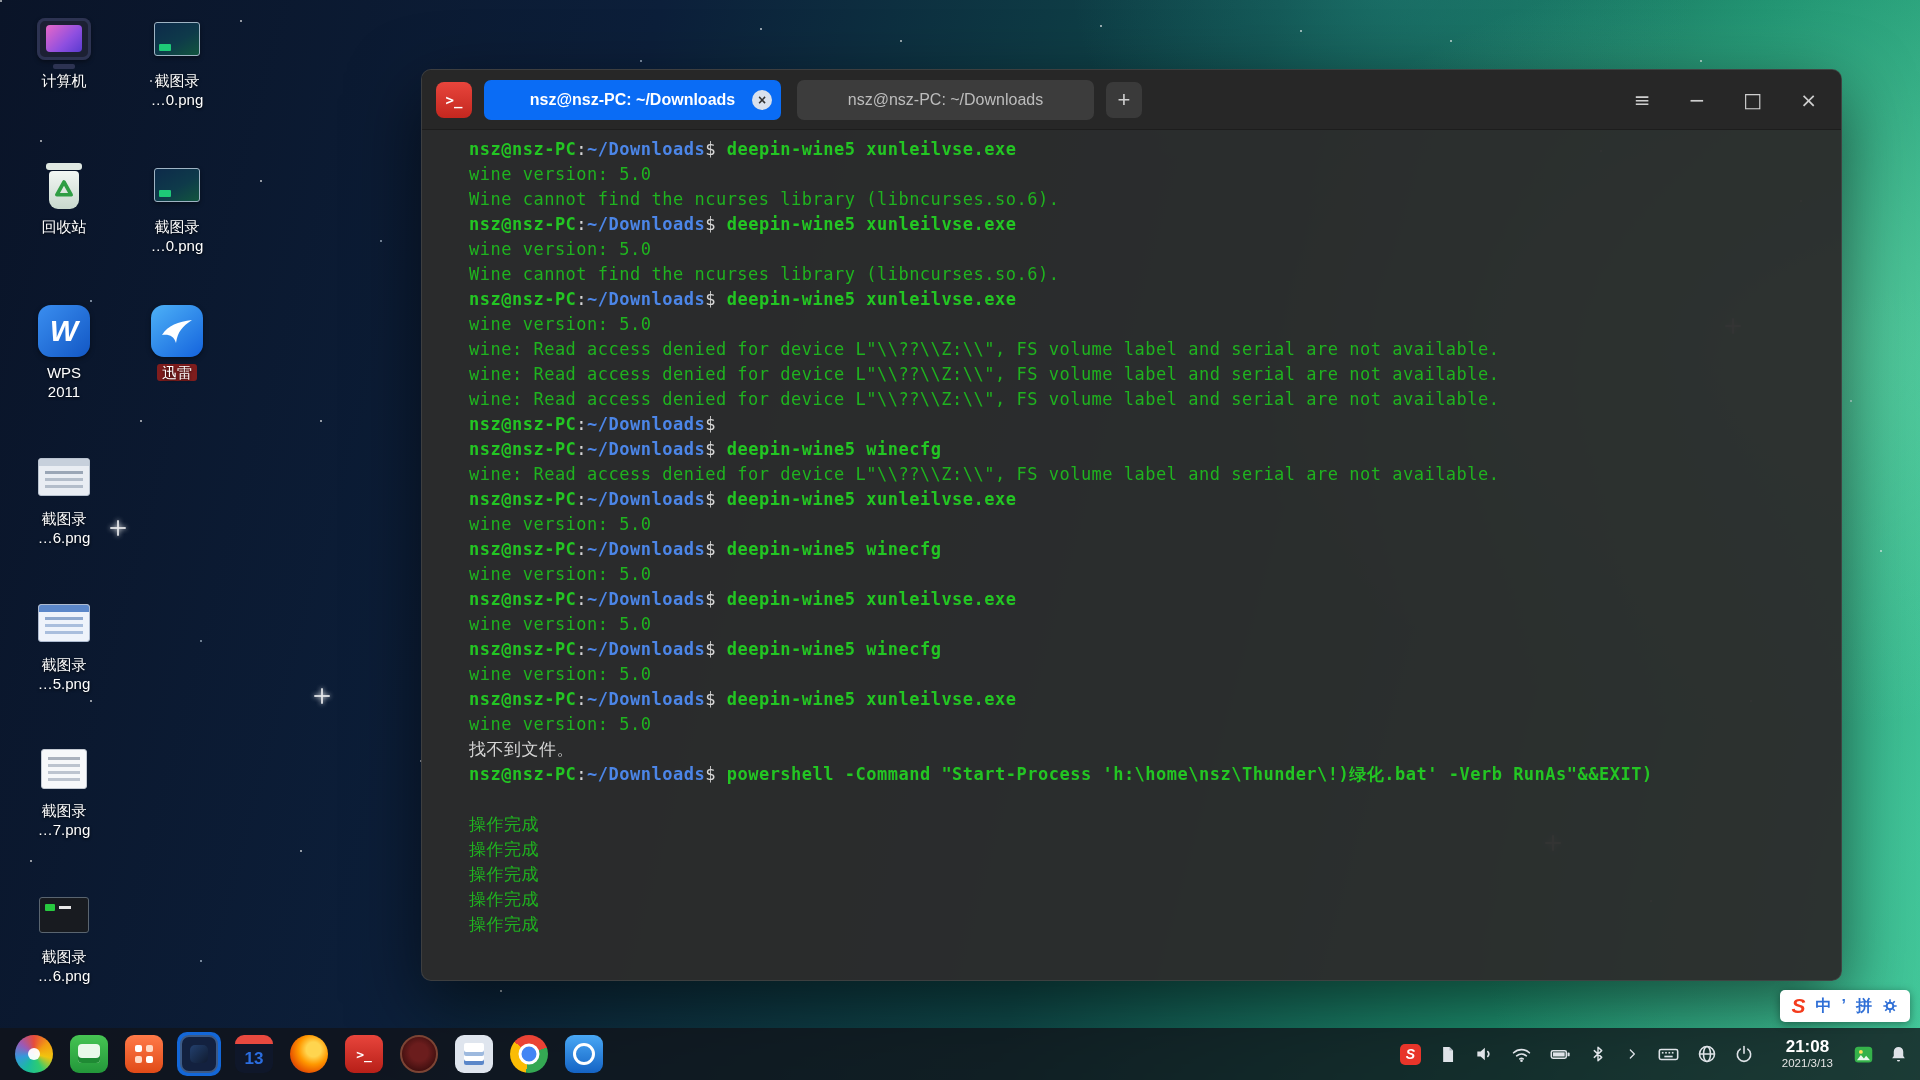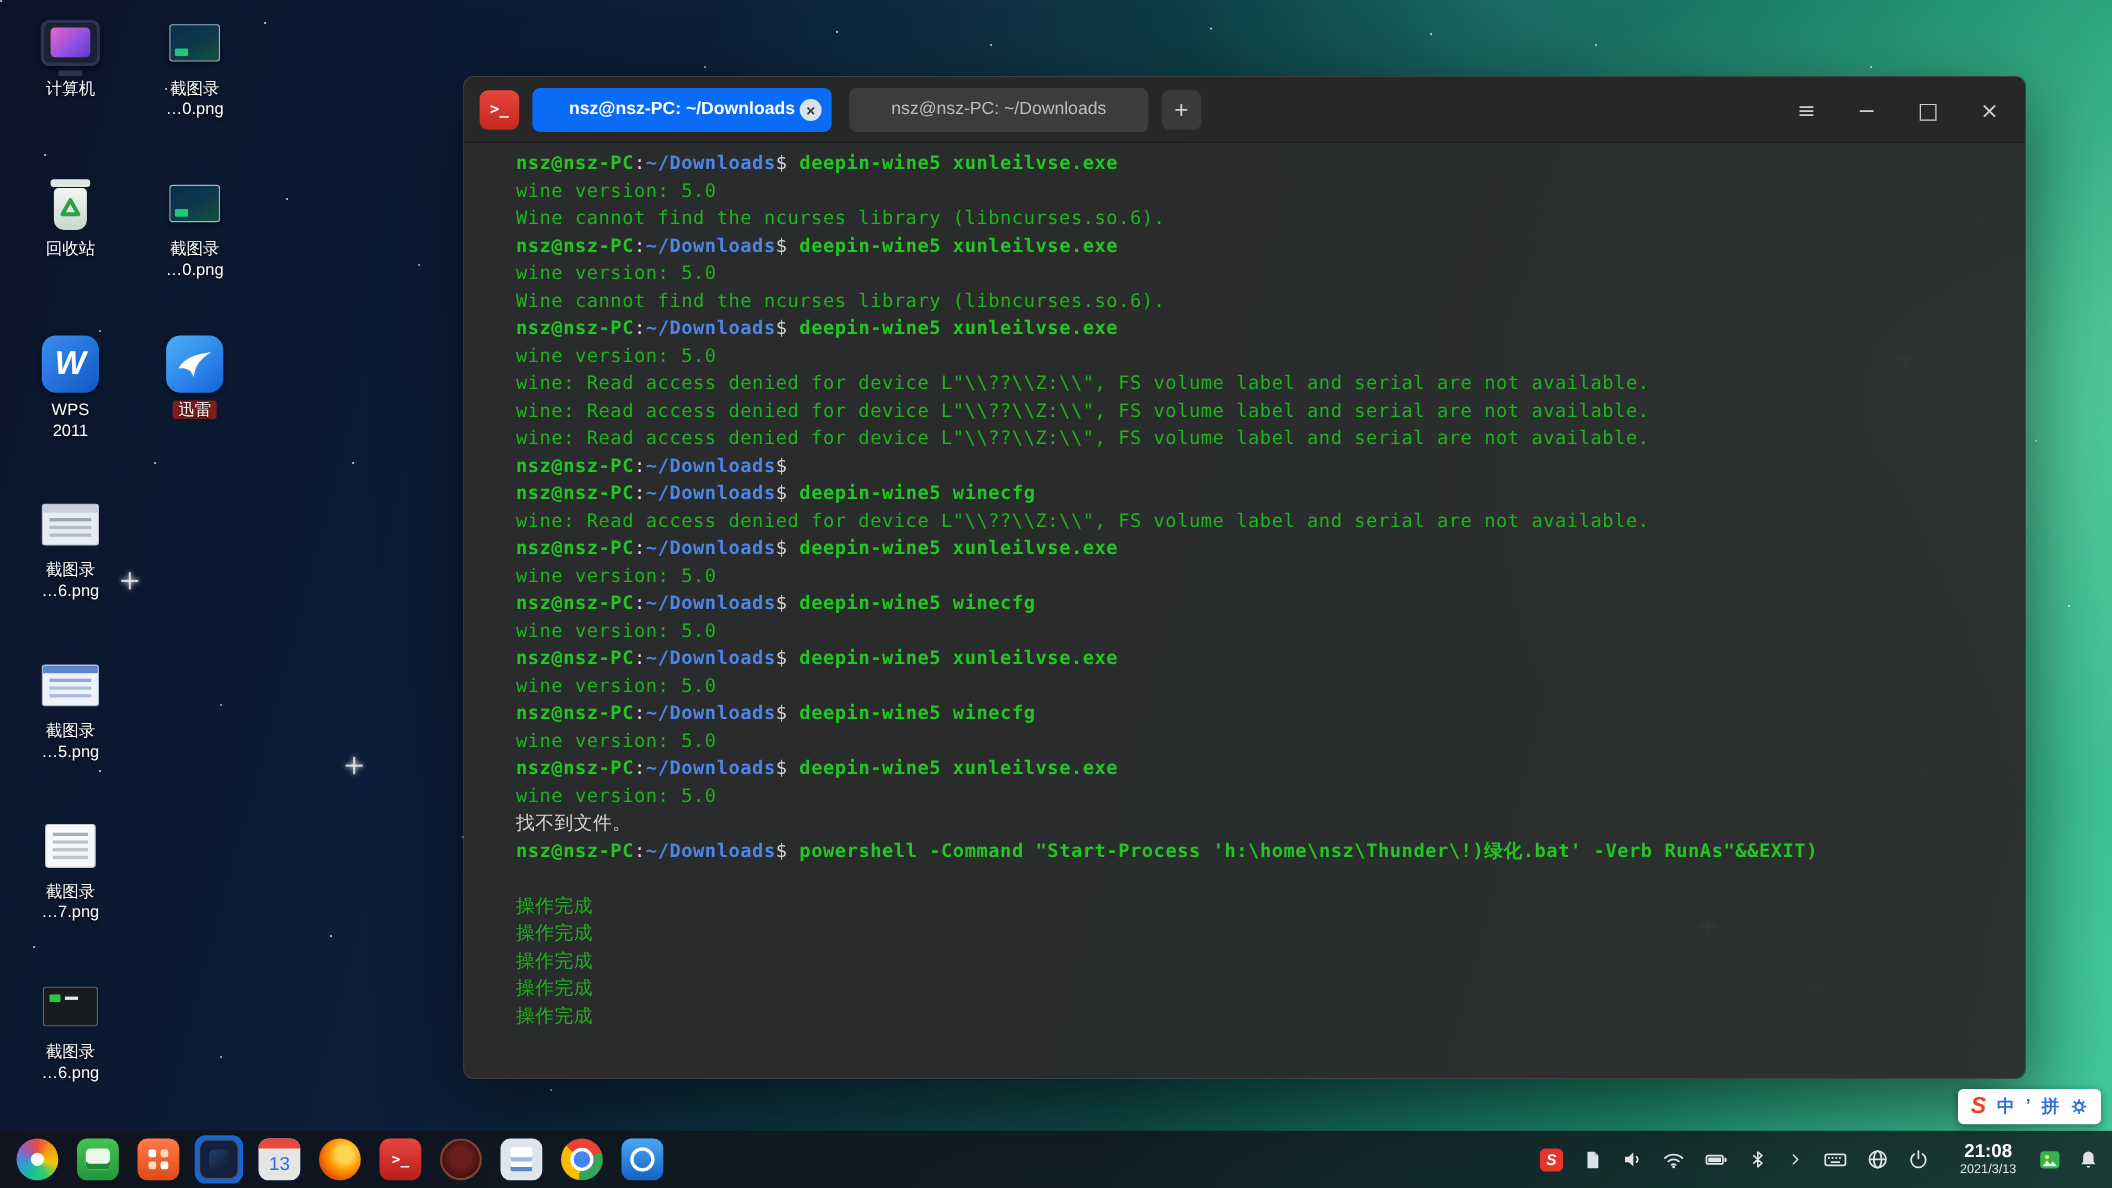--- a/index.html
+++ b/index.html
@@ -82,21 +82,21 @@
   
   .terminal-window { position:absolute; left:421px; top:69px; width:1421px; height:912px;
     border-radius:10px; overflow:hidden; box-shadow:0 24px 70px rgba(0,0,0,.55);
     border:1px solid rgba(255,255,255,.09); background:rgba(44,44,44,.96); }
   .titlebar { height:60px; background:#272727; display:flex; align-items:center; padding:0 14px; gap:12px;
     border-bottom:1px solid #1d1d1d; }
   .app-icon { width:36px; height:36px; background:linear-gradient(#e8453c,#c4271f); border-radius:8px; flex:0 0 auto;
     display:flex; align-items:center; justify-content:center; color:#fff; font-family:"DejaVu Sans Mono",monospace;
     font-weight:bold; font-size:14px; }
   .tab-bar { display:flex; gap:16px; align-items:center; }
-  .ttab { height:40px; width:272px; border-radius:7px; background:#3c3c3c; color:#bdbdbd; font-size:16px;
+  .ttab { height:40px; width:297px; border-radius:7px; background:#3c3c3c; color:#bdbdbd; font-size:16px;
     display:flex; align-items:center; justify-content:center; position:relative; cursor:pointer; }
   .ttab.active { background:#0a6cf5; color:#fff; font-weight:bold; }
   .tab-close { position:absolute; right:9px; top:50%; transform:translateY(-50%); width:20px; height:20px;
     border-radius:50%; background:rgba(235,235,235,.92); color:#333; font-size:14px; line-height:20px; text-align:center; }
   .new-tab { width:36px; height:36px; border:none; background:#3a3a3a; border-radius:7px; color:#cfcfcf;
     font-size:22px; line-height:34px; cursor:pointer; }
   .win-controls { margin-left:auto; display:flex; gap:38px; align-items:center; padding-right:10px; }
   .wc { color:#cfcfcf; font-size:20px; cursor:pointer; font-family:"DejaVu Sans",sans-serif; }
 
   .term-body { padding:7px 10px 0 5px; font-family:"DejaVu Sans Mono",monospace; font-size:17px;
@@ -130,22 +130,22 @@
   .dk-launcher::after { content:""; position:absolute; left:50%; top:50%; width:12px; height:12px;
     transform:translate(-50%,-50%); background:rgba(255,255,255,.95); border-radius:50%; }
   .dk-greenapp { background:linear-gradient(#46c453,#23973a); }
   .dk-greenapp::after { content:""; position:absolute; inset:9px 8px 10px; background:#eaf8ea; border-radius:4px;
     box-shadow:inset 0 -5px 0 #1f8a34; }
   .dk-store { background:linear-gradient(#ff7a49,#e04a17); }
   .dk-store::after { content:""; position:absolute; left:10px; top:10px; width:7px; height:7px; background:#fff; border-radius:2px;
     box-shadow:11px 0 0 #ffd9c4, 0 11px 0 #ffd9c4, 11px 11px 0 #fff; }
   .dk-darkapp { background:#13213f; border:2px solid #3c5a86; }
   .dk-darkapp::after { content:""; position:absolute; inset:8px; background:linear-gradient(135deg,#23406e,#101b30); border-radius:5px; }
-  .dk-calendar { background:#e5e5e5; display:flex; align-items:flex-end; justify-content:center;
-    color:#2b6de0; font-weight:normal; font-size:17px; padding-bottom:4px; }
+  .dk-calendar { background:#0f172a; display:flex; align-items:flex-end; justify-content:center;
+    color:#2b6de0; font-weight:bold; font-size:17px; padding-bottom:4px; }
   .dk-calendar::before { content:""; position:absolute; top:0; left:0; right:0; height:9px; background:#e8493f; border-radius:9px 9px 0 0; }
   .dk-firefox { border-radius:50%; background:radial-gradient(circle at 62% 38%, #ffd54f 0 22%, #ff9800 45%, #e65100 72%, #3f51b5 100%); }
   .dk-terminal { background:linear-gradient(#e8453c,#b71f18); display:flex; align-items:center; justify-content:center;
     color:#fff; font-family:"DejaVu Sans Mono",monospace; font-weight:bold; font-size:13px; }
   .dk-movie { border-radius:50%; background:radial-gradient(circle at 50% 45%, #6b1d1d 0 35%, #3a0d0d 80%); border:2px solid #7c4434; }
   .dk-editor { background:#dfe5ee; }
   .dk-editor::after { content:""; position:absolute; inset:8px 9px; background:#fff; border-radius:2px;
     box-shadow:inset 0 -4px 0 #5b87c9, inset 0 -9px 0 #fff, inset 0 -13px 0 #9db9de; }
   .dk-chrome { border-radius:50%; background:conic-gradient(from -50deg, #ea4335 0 33.3%, #34a853 0 66.6%, #fbbc05 0 100%); }
   .dk-chrome::after { content:""; position:absolute; left:50%; top:50%; transform:translate(-50%,-50%);

